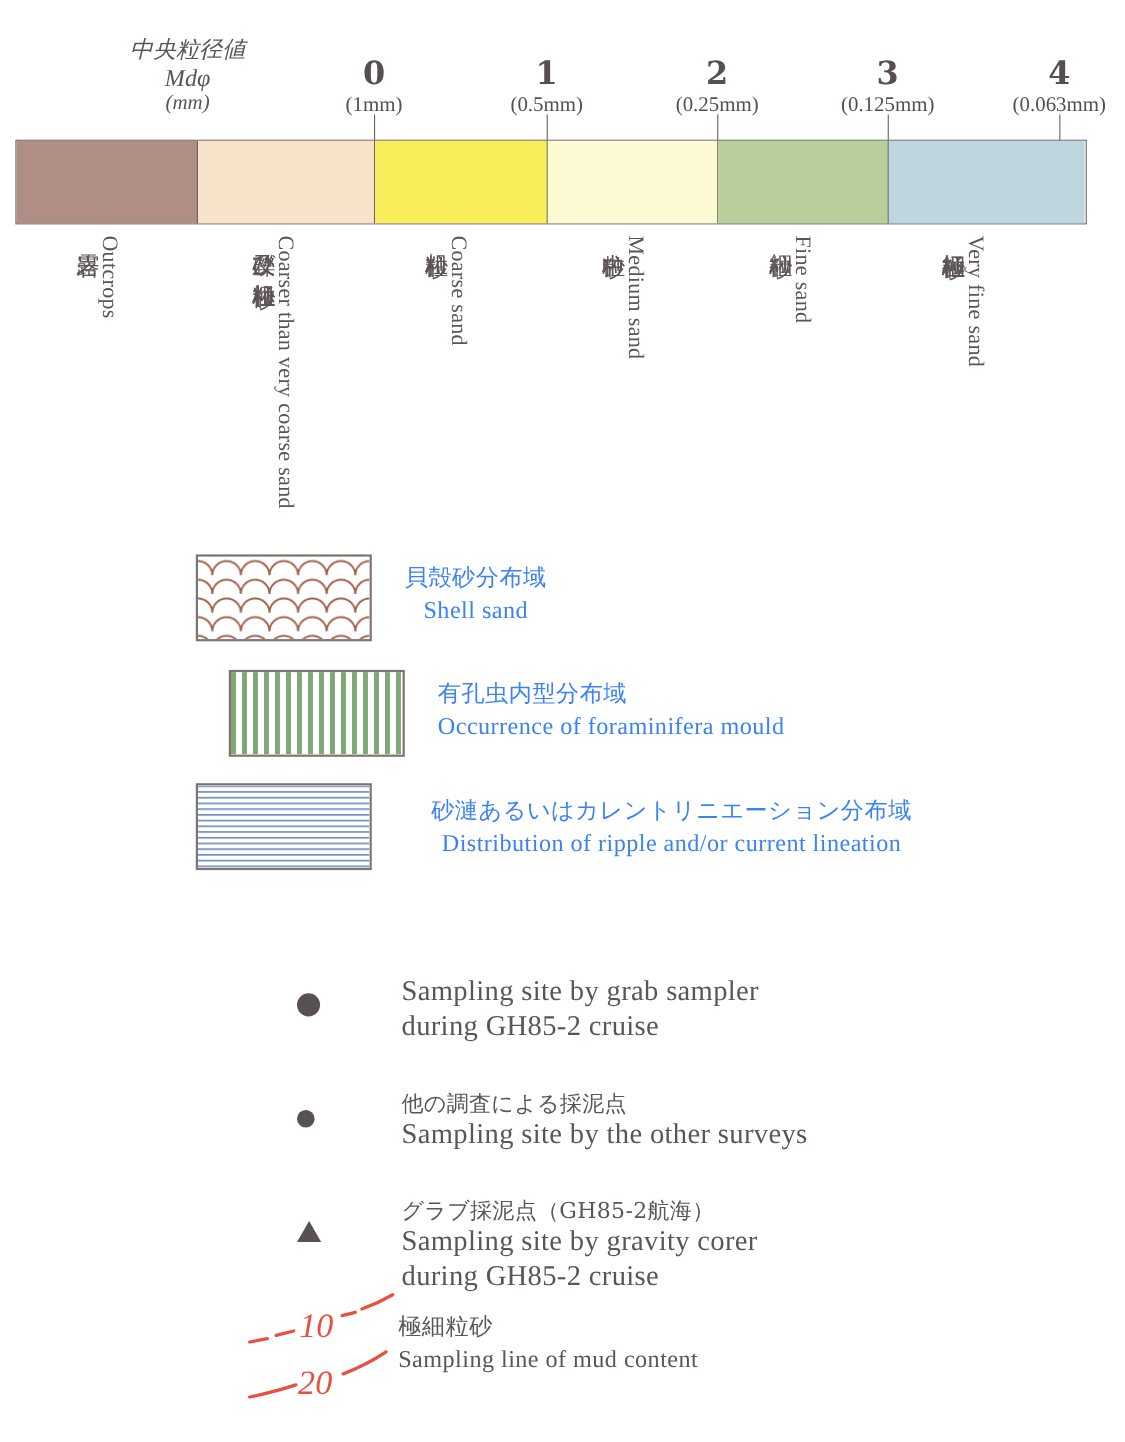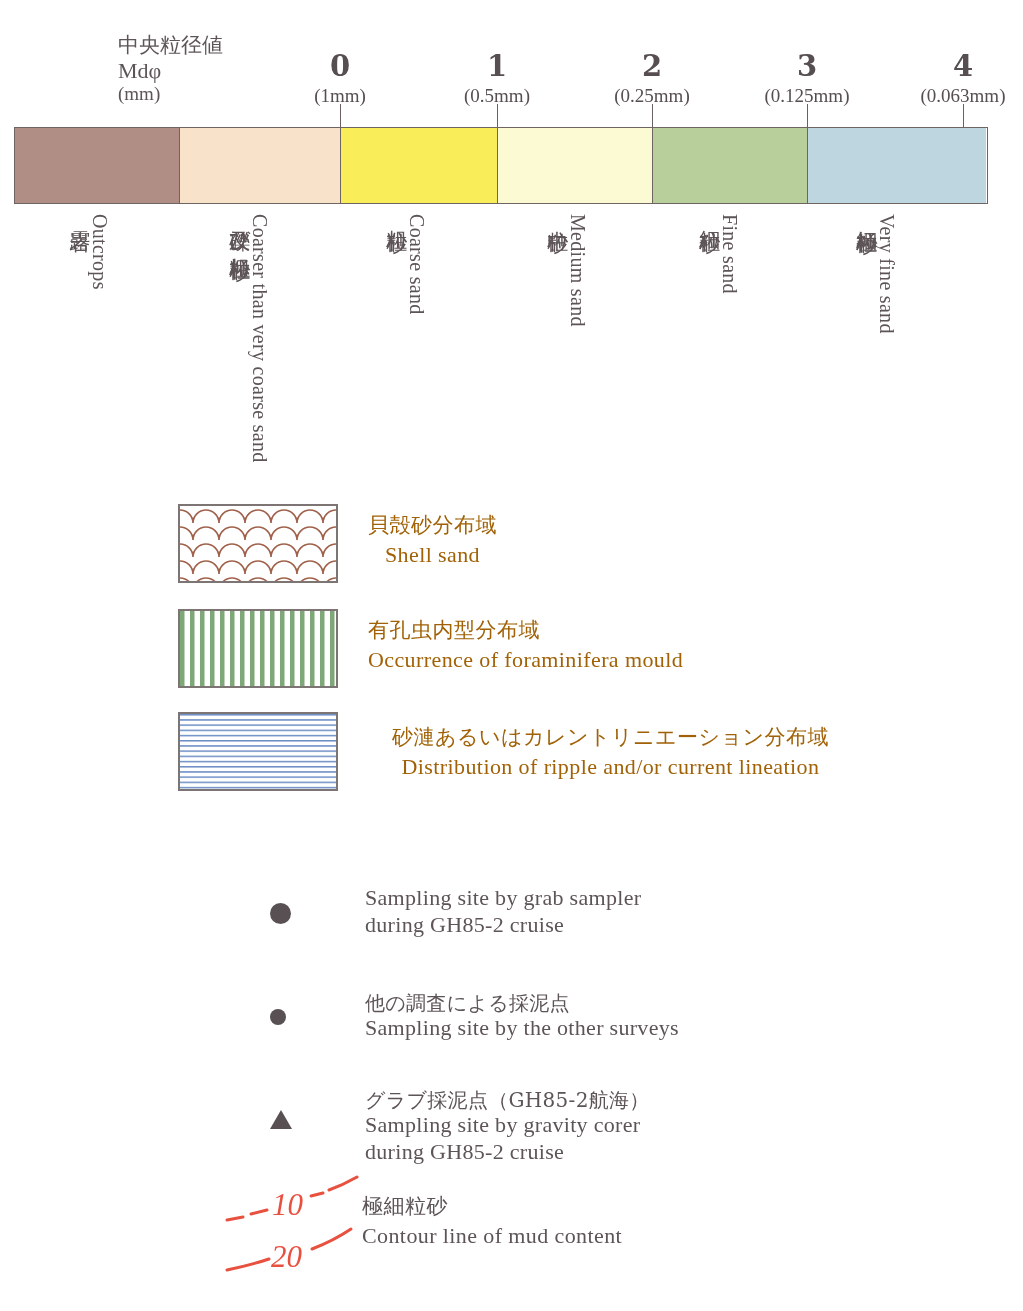--- a/index.html
+++ b/index.html
@@ -21,23 +21,24 @@
     position: absolute;
     left: 0;
     top: 0;
     width: 1023px;
     height: 130px;
   }
   .md-title-block {
     position: absolute;
     left: 118px;
     top: 34px;
-    text-align: left;
+    text-align: center;
     line-height: 1.12;
     color: #5d5458;
+    font-style: italic;
   }
   .md-title-line1 {
     font-size: 21px;
     letter-spacing: 0px;
     font-family: "DejaVu Serif", "Liberation Serif", serif;
   }
   .md-title-line2 {
     font-size: 22px;
     margin-top: 1px;
   }
@@ -133,21 +134,21 @@
     width: 160px;
     height: 79px;
     border: 2px solid #7d7573;
     box-sizing: border-box;
     background: #ffffff;
     overflow: hidden;
   }
   .pattern-label {
     position: absolute;
     left: 190px;
-    color: #a16207;
+    color: #3b82f6;
     line-height: 1.25;
   }
   .pl-ja {
     font-size: 21px;
     letter-spacing: 0.5px;
     font-family: "DejaVu Serif", "Liberation Serif", serif;
   }
   .pl-en {
     font-size: 22px;
     margin-top: 3px;
@@ -190,21 +191,21 @@
     top: -18px;
     color: #5d5457;
     line-height: 1.22;
   }
   .sl-ja {
     font-size: 20px;
     letter-spacing: 0.3px;
     font-family: "DejaVu Serif", "Liberation Serif", serif;
   }
   .sl-en {
-    font-size: 22px;
+    font-size: 26px;
     letter-spacing: 0.3px;
   }
 
   
   #contour-legend {
     position: absolute;
     left: 225px;
     top: 1175px;
     width: 700px;
     height: 110px;
@@ -315,21 +316,21 @@
       </defs>
       <rect x="0" y="0" width="156" height="75" fill="url(#scallop)"></rect>
     </svg>
   </div>
   <div class="pattern-label" style="top:8px;">
     <div class="pl-ja">貝殻砂分布域</div>
     <div class="pl-en">Shell sand</div>
   </div>
 </div>
 
-<div class="pattern-row" style="top:609px; width:700px; height:85px;">
+<div class="pattern-row" style="top:609px; width:700px; height:85px;margin-left:30px;">
   <div class="pattern-swatch">
     <svg width="156" height="75" viewBox="0 0 156 75">
       <defs>
         <pattern id="vstripe" x="0" y="0" width="10" height="10" patternUnits="userSpaceOnUse">
           <rect x="0" y="0" width="4.5" height="10" fill="#7fa878"></rect>
         </pattern>
       </defs>
       <rect x="0" y="0" width="156" height="75" fill="url(#vstripe)"></rect>
     </svg>
   </div>
@@ -393,15 +394,15 @@
     <path d="M 26 39 L 42 35" stroke="#e8503f" stroke-width="3" fill="none" stroke-linecap="round"></path>
     <text x="47" y="40" font-family="Liberation Serif, serif" font-size="31" fill="#e8503f" font-style="italic">10</text>
     <path d="M 86 21 L 98 18" stroke="#e8503f" stroke-width="3" fill="none" stroke-linecap="round"></path>
     <path d="M 104 15 Q 118 10 132 2" stroke="#e8503f" stroke-width="3" fill="none" stroke-linecap="round"></path>
     <path d="M 2 95 Q 26 90 44 84" stroke="#e8503f" stroke-width="3" fill="none" stroke-linecap="round"></path>
     <text x="46" y="92" font-family="Liberation Serif, serif" font-size="31" fill="#e8503f" font-style="italic">20</text>
     <path d="M 87 74 Q 108 66 126 54" stroke="#e8503f" stroke-width="3" fill="none" stroke-linecap="round"></path>
   </svg>
   <div class="contour-label">
     <div class="pl-ja">極細粒砂</div>
-    <div class="pl-en">Contour line of mud content</div>
+    <div class="pl-en">Sampling line of mud content</div>
   </div>
 </div>
 
 </body></html>

